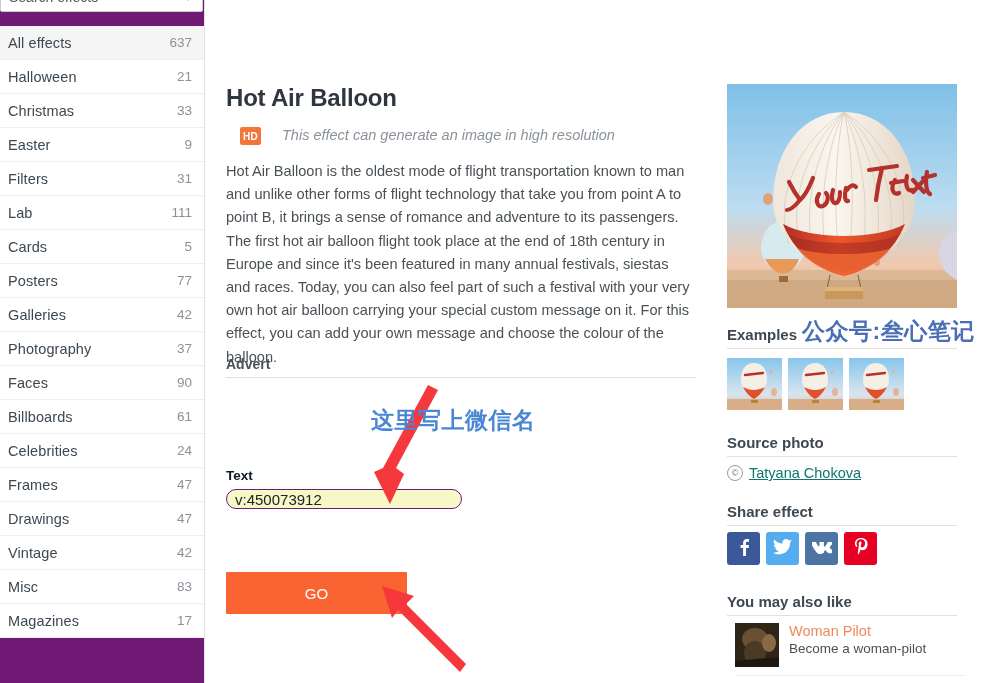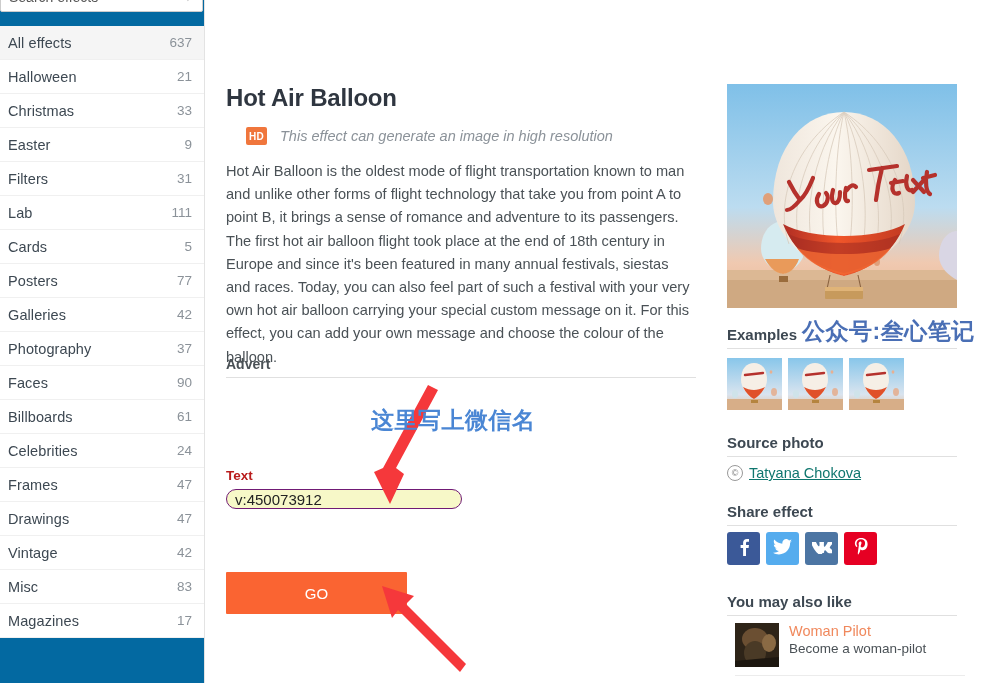--- a/index.html
+++ b/index.html
@@ -16,21 +16,21 @@
     overflow: hidden;
     background: #ffffff;
   }
 
   
   #sidebar {
     position: absolute;
     left: 0; top: 0;
     width: 205px;
     height: 683px;
-    background: #0369a1;
+    background: #701a75;
     border-right: 1px solid #e3e3e3;
     box-sizing: border-box;
   }
   #search-box {
     position: absolute;
     left: 0; top: -18px;
     width: 203px;
     height: 30px;
     box-sizing: border-box;
     border: 1px solid #cccccc;
@@ -90,23 +90,23 @@
   #effect-title {
     position: absolute;
     left: 0; top: 84px;
     font-size: 24px;
     font-weight: bold;
     color: #2f3640;
     letter-spacing: -0.2px;
   }
   #hd-line {
     position: absolute;
-    left: 20px; top: 127px;
-    display: flex;
-    align-items: center;
+    left: 14px; top: 127px;
+    display: flex;
+    gap: 8px;
   }
   #hd-badge {
     width: 21px; height: 18px;
     background: #f0763c;
     color: #ffffff;
     font-size: 10px;
     font-weight: bold;
     display: flex;
     align-items: center;
     justify-content: center;
@@ -139,21 +139,21 @@
     left: 0; top: 377px;
     width: 470px;
     height: 1px;
     background: #e0e0e0;
   }
   #text-label {
     position: absolute;
     left: 0; top: 468px;
     font-size: 13.5px;
     font-weight: bold;
-    color: #b91c1c;
+    color: #0f172a;
   }
   #text-input {
     position: absolute;
     left: 0; top: 489px;
     width: 236px;
     height: 20px;
     box-sizing: border-box;
     background: #f7f8c8;
     border: 1px solid #701a75;
     font-family: "Liberation Sans", sans-serif;

